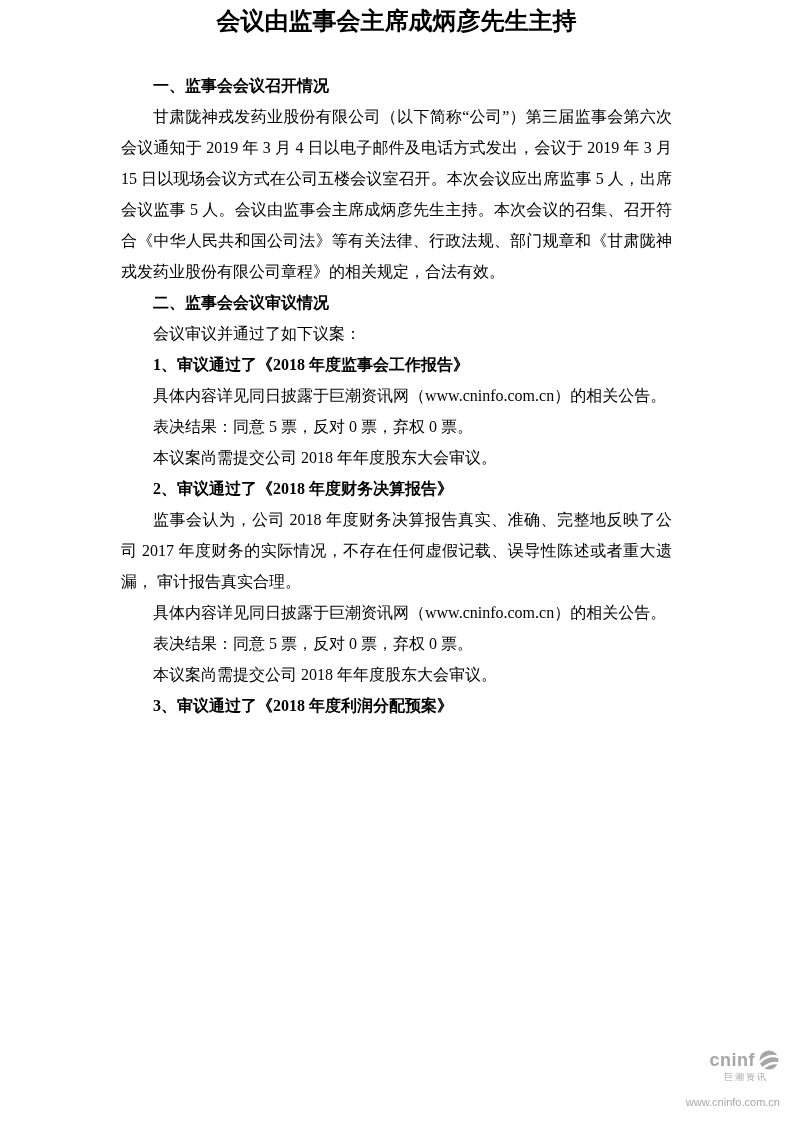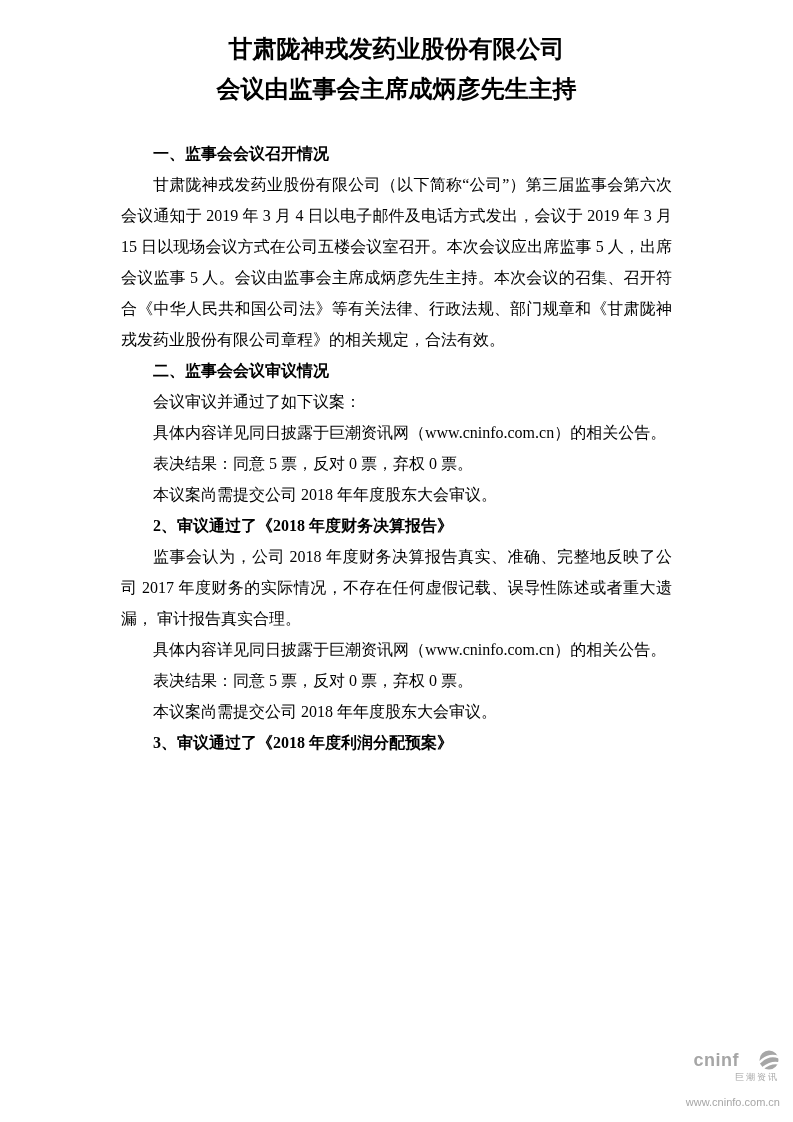--- a/index.html
+++ b/index.html
@@ -69,53 +69,53 @@
     bottom: 14px;
     text-align: right;
     font-family: "Liberation Sans", "DejaVu Sans", sans-serif;
     line-height: 1;
     user-select: none;
   }
   .logo-row {
     display: flex;
     justify-content: flex-end;
     align-items: center;
-    gap: 19px;
+    gap: 3px;
   }
   .logo-word {
     font-weight: bold;
     font-size: 18px;
     letter-spacing: 0.5px;
   }
   .logo-cn {
     font-size: 9px;
     letter-spacing: 2px;
     margin-top: 2px;
-    margin-right: 1px;
+    margin-right: 12px;
   }
   .logo-url {
     font-size: 11px;
     margin-top: 15px;
   }
 </style>
 </head>
 <body>
 
 <div class="page">
   <div class="content">
 
 
-    <h1 class="doc-title first">甘肃陇神戎发药业股份有限公司</h1>
     <h1 class="doc-title second">会议由监事会主席成炳彦先生主持</h1>
 
     <div class="body-block" id="paragraphs">
         <p class="para bold">一、监事会会议召开情况</p>
         <p class="para">甘肃陇神戎发药业股份有限公司（以下简称“公司”）第三届监事会第六次会议通知于 2019 年 3 月 4 日以电子邮件及电话方式发出，会议于 2019 年 3 月 15 日以现场会议方式在公司五楼会议室召开。本次会议应出席监事 5 人，出席会议监事 5 人。会议由监事会主席成炳彦先生主持。本次会议的召集、召开符合《中华人民共和国公司法》等有关法律、行政法规、部门规章和《甘肃陇神戎发药业股份有限公司章程》的相关规定，合法有效。</p>
         <p class="para bold">二、监事会会议审议情况</p>
         <p class="para">会议审议并通过了如下议案：</p>
+        <p class="para bold">1、审议通过了《2018 年度监事会工作报告》</p>
         <p class="para">具体内容详见同日披露于巨潮资讯网（www.cninfo.com.cn）的相关公告。</p>
         <p class="para">表决结果：同意 5 票，反对 0 票，弃权 0 票。</p>
         <p class="para">本议案尚需提交公司 2018 年年度股东大会审议。</p>
         <p class="para bold">2、审议通过了《2018 年度财务决算报告》</p>
         <p class="para">监事会认为，公司 2018 年度财务决算报告真实、准确、完整地反映了公司 2017 年度财务的实际情况，不存在任何虚假记载、误导性陈述或者重大遗漏， 审计报告真实合理。</p>
         <p class="para">具体内容详见同日披露于巨潮资讯网（www.cninfo.com.cn）的相关公告。</p>
         <p class="para">表决结果：同意 5 票，反对 0 票，弃权 0 票。</p>
         <p class="para">本议案尚需提交公司 2018 年年度股东大会审议。</p>
         <p class="para bold">3、审议通过了《2018 年度利润分配预案》</p>
       </div>

